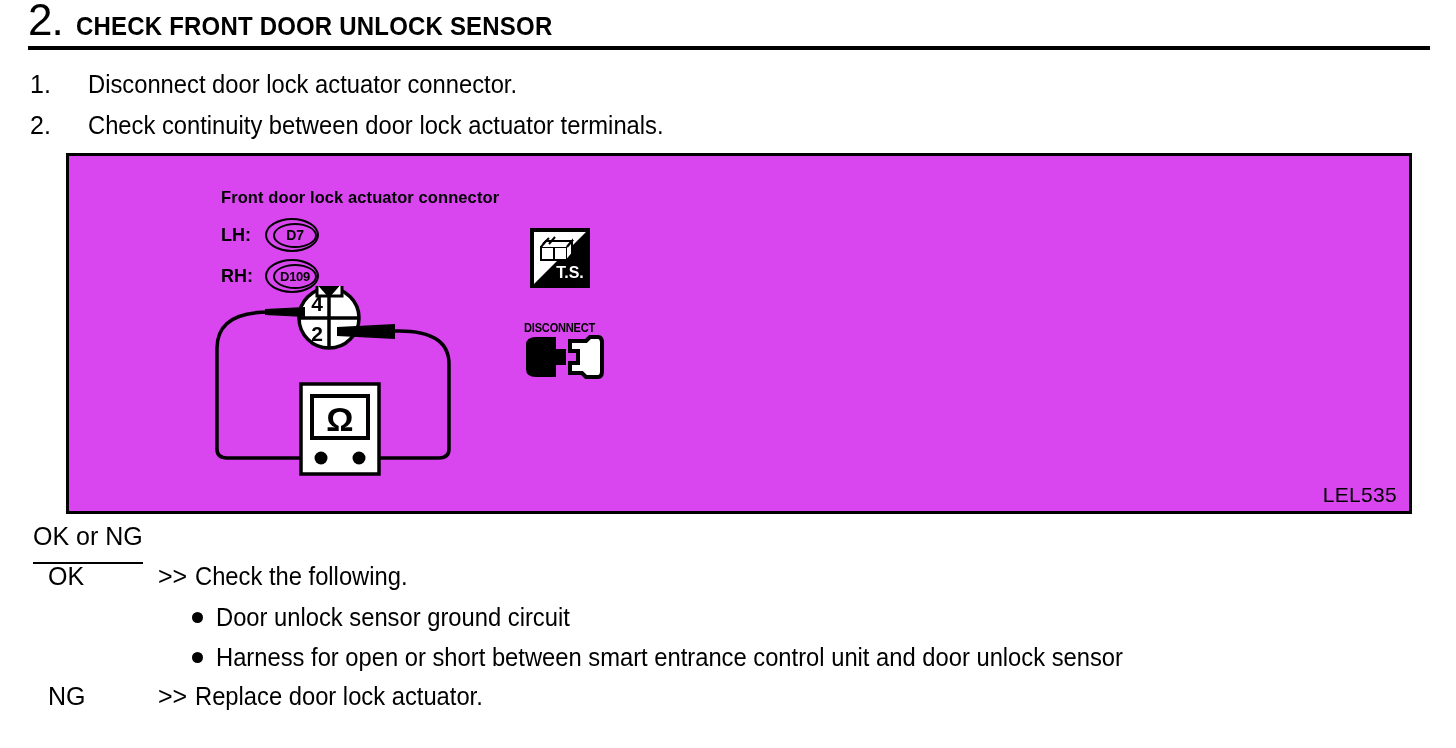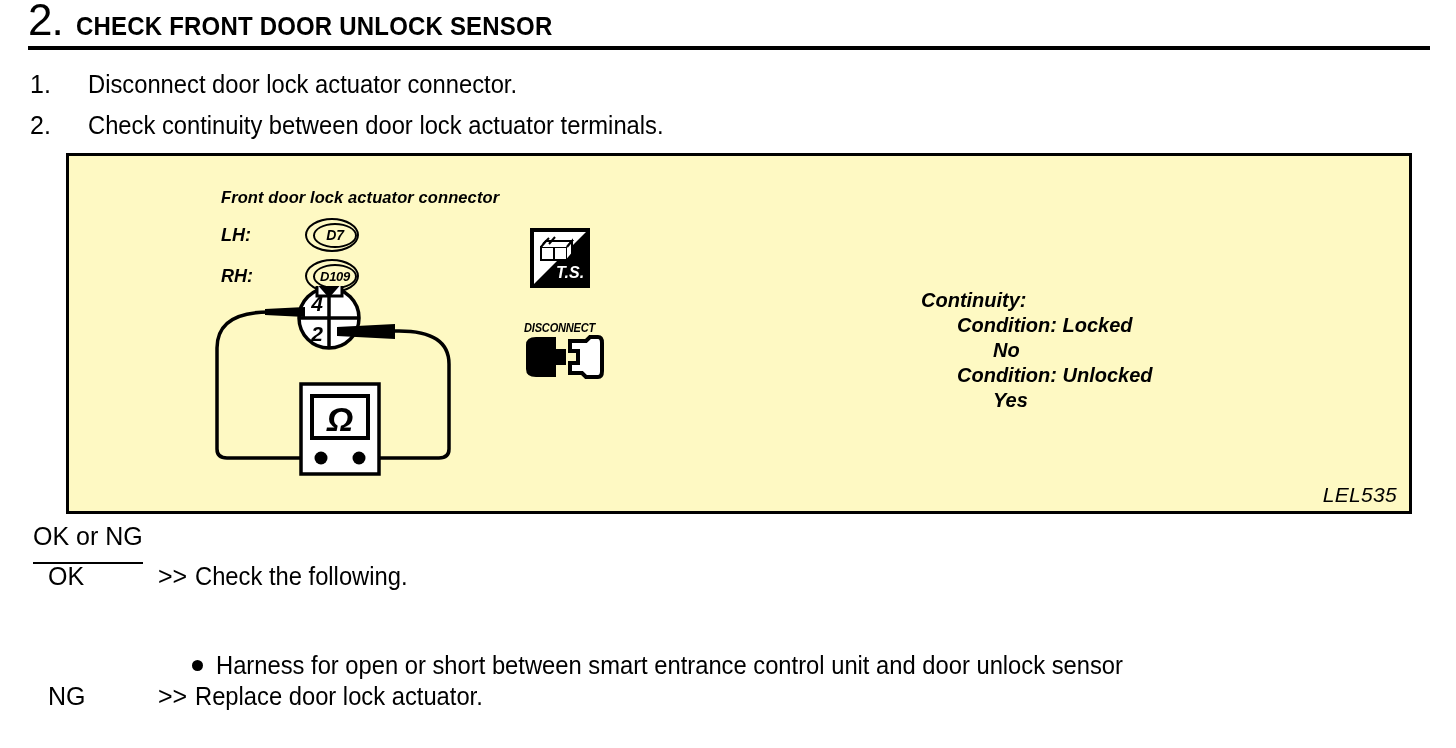--- a/index.html
+++ b/index.html
@@ -31,35 +31,34 @@
   .num-row{display:flex;align-items:baseline;height:41px;}
   .num-row .idx{width:58px;font-size:25px;}
   .num-row .txt{font-size:25px;transform:scaleX(0.95);transform-origin:left center;white-space:nowrap;}
 
   
   .figbox{
     position:absolute;left:66px;top:153px;
     width:1346px;height:361px;
     border:3px solid #000;
     box-sizing:border-box;
-    background:#fef9c3;
-    font-style:italic;
+    background:#d946ef;
   }
   .fig-id{
     position:absolute;right:12px;bottom:4px;
     font-size:21px;letter-spacing:0.3px;
   }
 
   
   .conn-caption{
     position:absolute;left:152px;top:32px;
     font-size:17px;font-weight:bold;letter-spacing:0.1px;
     transform:scaleX(0.97);transform-origin:left center;white-space:nowrap;
   }
-  .side-row{position:absolute;display:flex;align-items:center;gap:40px;}
+  .side-row{position:absolute;display:flex;align-items:center;}
   .side-row .side-lbl{font-size:18px;font-weight:bold;width:44px;}
   .oval-outer{
     width:50px;height:30px;border:2.5px solid #000;border-radius:50%;
     display:flex;align-items:center;justify-content:flex-end;
   }
   .oval-inner{
     width:40px;height:21px;border:2.5px solid #000;border-radius:50%;
     display:flex;align-items:center;justify-content:center;
     font-size:14px;font-weight:bold;letter-spacing:-0.3px;
   }
@@ -106,21 +105,21 @@
   .row-ok{left:48px;top:562px;}
   .row-ng{left:48px;top:682px;}
 
   .bullet-row{position:absolute;display:flex;align-items:center;}
   .bullet-row .dot{
     width:11px;height:11px;border-radius:50%;background:#000;
     margin-right:13px;flex:none;
   }
   .bullet-row .btxt{font-size:25px;transform:scaleX(0.95);transform-origin:left center;white-space:nowrap;}
   .bul1{left:192px;top:603px;}
-  .bul2{left:192px;top:643px;margin-top:8px;}
+  .bul2{left:192px;top:643px;}
 </style>
 </head>
 <body>
 
 <div class="page">
 
   <div class="step-head">
     <span class="step-num">2.</span>
     <span class="step-title">CHECK FRONT DOOR UNLOCK SENSOR</span>
   </div>
@@ -208,39 +207,36 @@
         <svg width="80" height="44" viewBox="0 0 80 44">
 
           <path d="M2 10 Q2 2 12 2 L32 2 L32 14 L42 14 L42 30 L32 30 L32 42 L12 42 Q2 42 2 34 Z" fill="#000"></path>
 
           <path d="M46 6 L62 6 L66 2 L74 2 Q78 2 78 8 L78 36 Q78 42 74 42 L62 42 L58 38 L46 38 L46 28 L54 28 L54 16 L46 16 Z" fill="#fff" stroke="#000" stroke-width="4"></path>
         </svg>
       </div>
 
     </div>
 
-    <div class="cont">
-      <div class="l1">Continuity:</div>
-      <div class="l2">Condition: Locked</div>
-      <div class="l3">No</div>
-      <div class="l4">Condition: Unlocked</div>
-      <div class="l5">Yes</div>
-    </div>
 
     <div class="fig-id">LEL535</div>
   </div>
 
   <div class="oknghead">OK or NG</div>
 
   <div class="res-row row-ok">
     <span class="tag">OK</span>
     <span class="arrow">&gt;&gt;</span>
     <span class="body">Check the following.</span>
   </div>
 
+  <div class="bullet-row bul1">
+    <span class="dot"></span>
+    <span class="btxt">Door unlock sensor ground circuit</span>
+  </div>
 
   <div class="bullet-row bul2">
     <span class="dot"></span>
     <span class="btxt">Harness for open or short between smart entrance control unit and door unlock sensor</span>
   </div>
 
   <div class="res-row row-ng">
     <span class="tag">NG</span>
     <span class="arrow">&gt;&gt;</span>
     <span class="body">Replace door lock actuator.</span>

